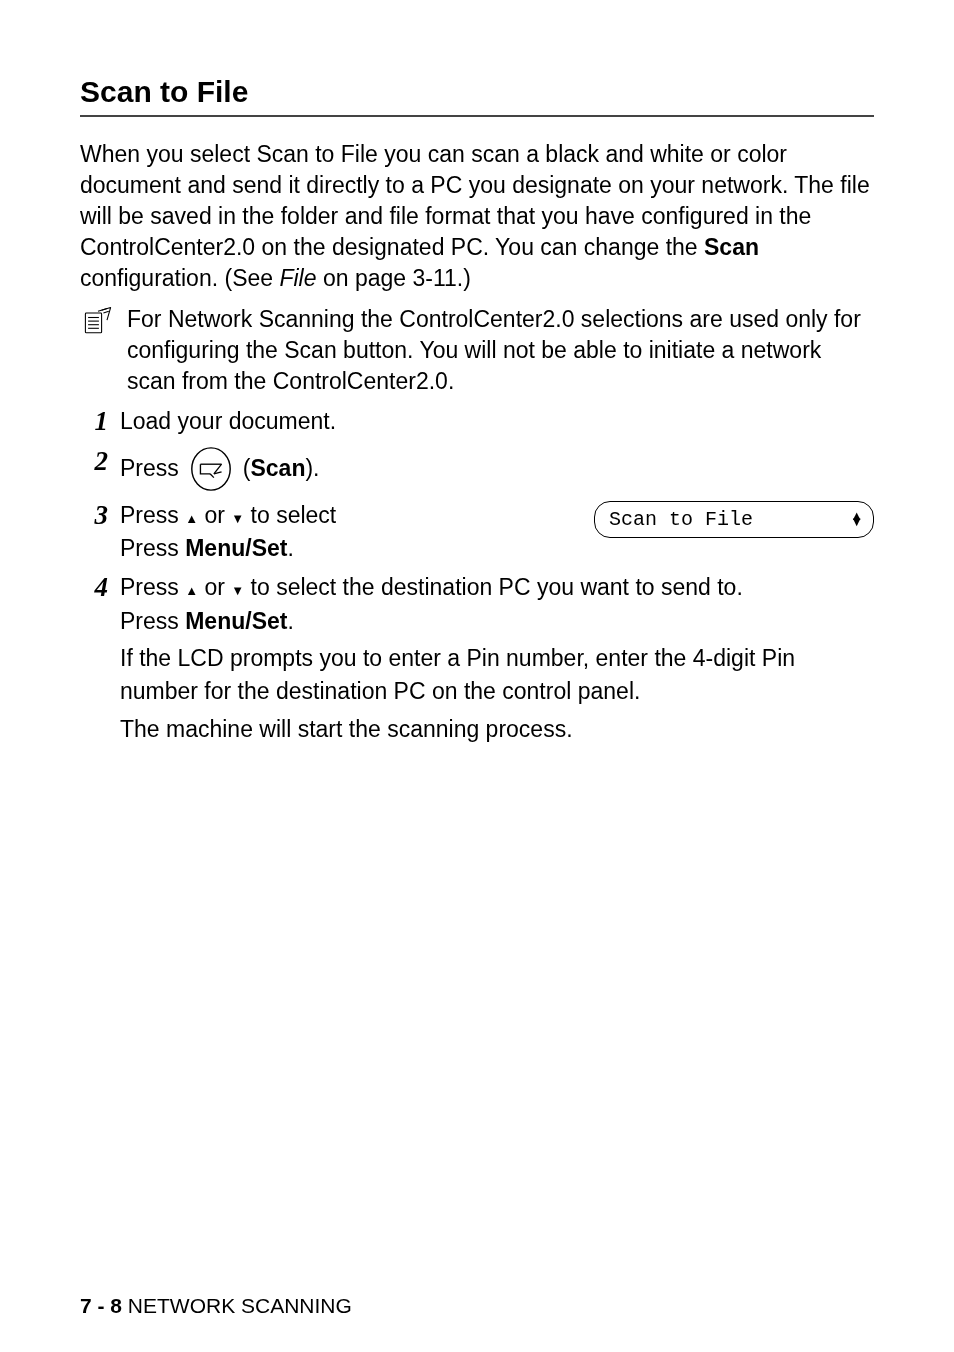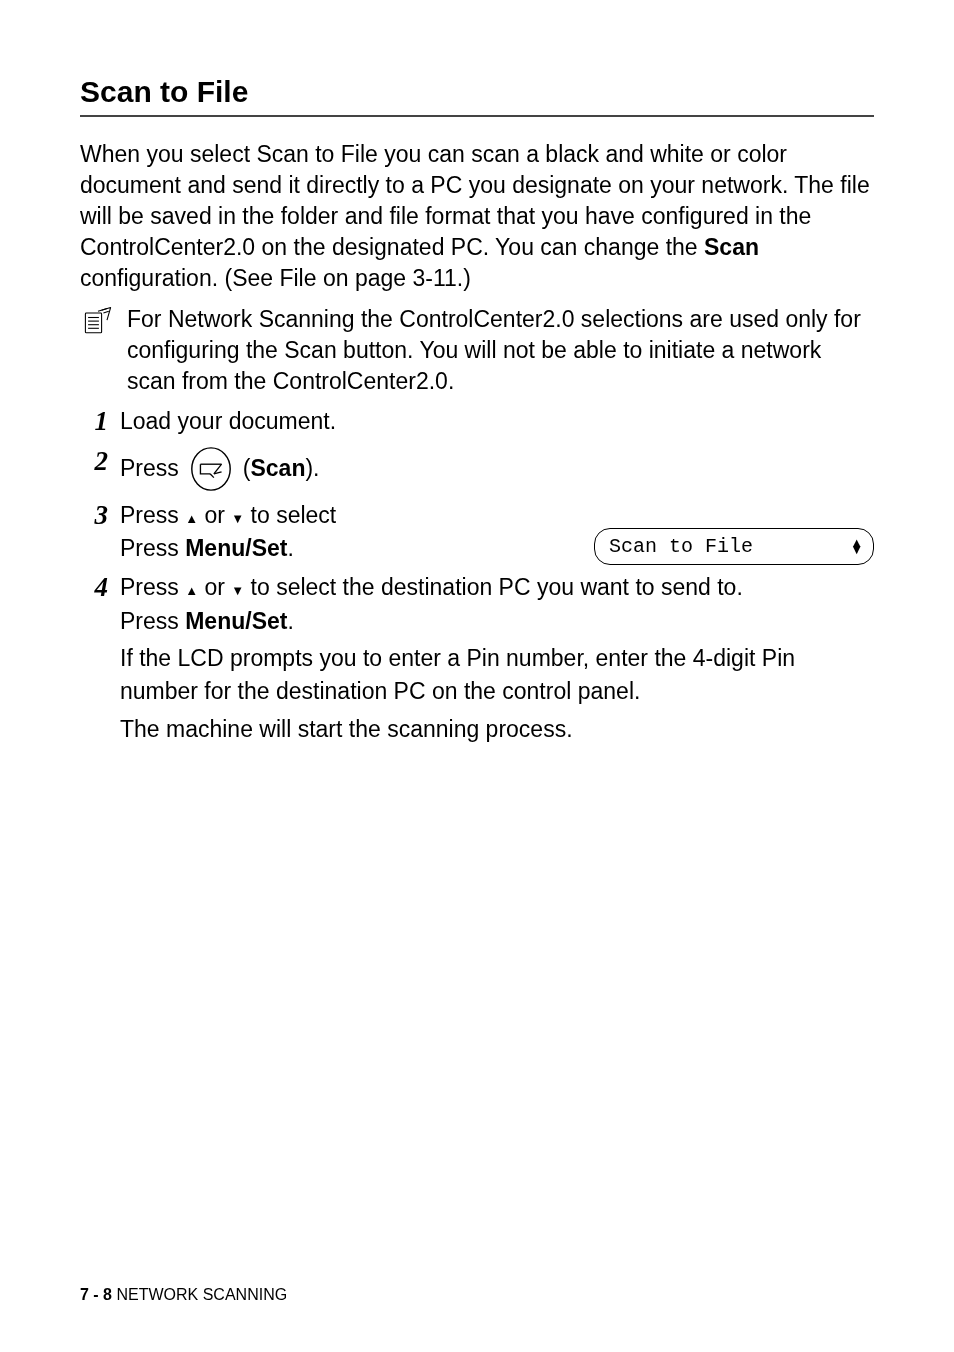--- a/index.html
+++ b/index.html
@@ -86,25 +86,26 @@
     height: 48px;
   }
   .mono {
     font-family: "Courier New", Courier, monospace;
     font-size: 22px;
   }
   .bold {
     font-weight: bold;
   }
   .italic {
+    font-style: italic;
     text-align: right;
   }
   .step3-wrap {
     display: flex;
-    align-items: flex-end;
+    align-items: flex-start;
     gap: 30px;
   }
   .step3-left {
     flex: 1;
   }
   .lcd-box {
     border: 1.5px solid #000;
     border-radius: 16px;
     padding: 3px 10px 3px 14px;
     display: inline-flex;
@@ -128,23 +129,23 @@
   }
   .arrow-glyph {
     font-size: 13px;
     line-height: 1;
   }
   .step4-para {
     margin-top: 4px;
   }
   .footer {
     position: absolute;
-    bottom: 48px;
+    bottom: 34px;
     left: 80px;
-    font-size: 16px;
+    font-size: 21px;
   }
   .footer .pg {
     font-weight: bold;
   }
 </style>
 </head>
 <body>
 
 <h2 class="section-title">Scan to File</h2>
 <div class="title-rule"></div>

